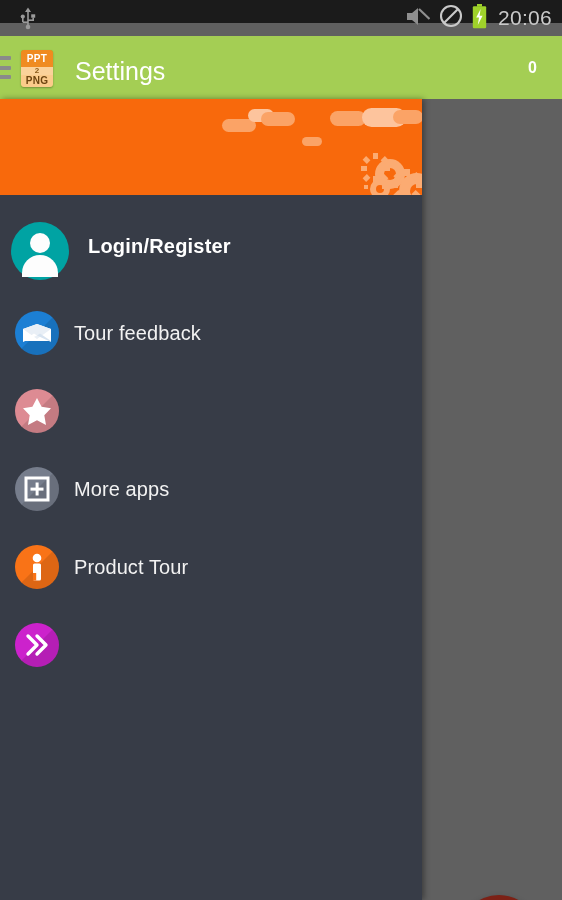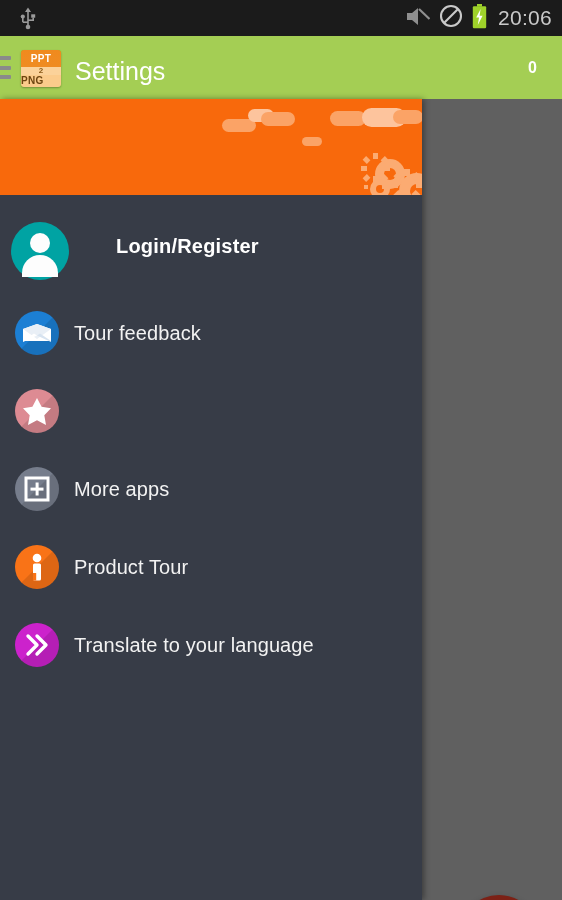--- a/index.html
+++ b/index.html
@@ -16,21 +16,21 @@
     width: 562px;
     height: 900px;
     overflow: hidden;
     background: #606060;
   }
 
   
   #status-bar {
     position: absolute;
     left: 0; top: 0;
-    width: 562px; height: 36px;
+    width: 562px; height: 23px;
     background: #1b1b1b;
   }
   #usb-icon {
     position: absolute;
     left: 17px; top: 7px;
     width: 22px; height: 23px;
   }
   #status-right {
     position: absolute;
     right: 10px; top: 0;
@@ -65,21 +65,21 @@
   }
   #drawer-hamburger i {
     display: block;
     height: 4px;
     background: #8a8a8a;
     border-radius: 1px;
   }
   #app-icon {
     position: absolute;
     left: 21px; top: 14px;
-    width: 40px; height: 37px;
+    width: 32px; height: 37px;
     border-radius: 3px;
     overflow: hidden;
     box-shadow: 0 1px 2px rgba(0,0,0,.3);
     background: #84cc16;
   }
   #app-icon .ic-top {
     height: 17px;
     background: linear-gradient(#f08a1e, #ef8c22);
     color: #fff;
     font-size: 10px;
@@ -96,21 +96,21 @@
     font-weight: bold;
     text-align: center;
     line-height: 8px;
   }
   #app-icon .ic-bot {
     height: 12px;
     background: #fbcb8b;
     color: #6d4410;
     font-size: 10px;
     font-weight: bold;
-    text-align: left;
+    text-align: center;
     line-height: 11px;
     letter-spacing: .3px;
   }
   #action-title {
     position: absolute;
     left: 75px; top: 4px;
     height: 63px;
     line-height: 63px;
     color: #ffffff;
     font-size: 25px;
@@ -200,21 +200,20 @@
     border-radius: 18px 18px 0 0;
     background: #fdfdfd;
   }
   #login-label {
     position: absolute;
     left: 88px; top: 136px;
     color: #ffffff;
     font-size: 20px;
     font-weight: bold;
     letter-spacing: .2px;
-    margin-left: 28px;
   }
 
   
   #drawer-list {
     position: absolute;
     left: 0; top: 195px;
     width: 422px;
   }
   .drawer-item {
     position: relative;
@@ -420,19 +419,18 @@
       </div>
 
       <div class="drawer-item">
         <span class="item-icon" style="background:#cc22cc;">
           <span class="shade"></span>
           <svg class="glyph" viewBox="0 0 44 44">
             <polyline points="13,13 22,22 13,31" fill="none" stroke="#ffffff" stroke-width="3.4" stroke-linecap="round" stroke-linejoin="round"></polyline>
             <polyline points="22,13 31,22 22,31" fill="none" stroke="#ffffff" stroke-width="3.4" stroke-linecap="round" stroke-linejoin="round"></polyline>
           </svg>
         </span>
-        <span class="item-label">Translate to your language</span>
       </div>
 
 
     </div>
   </div>
 </div>
 
 </body></html>

